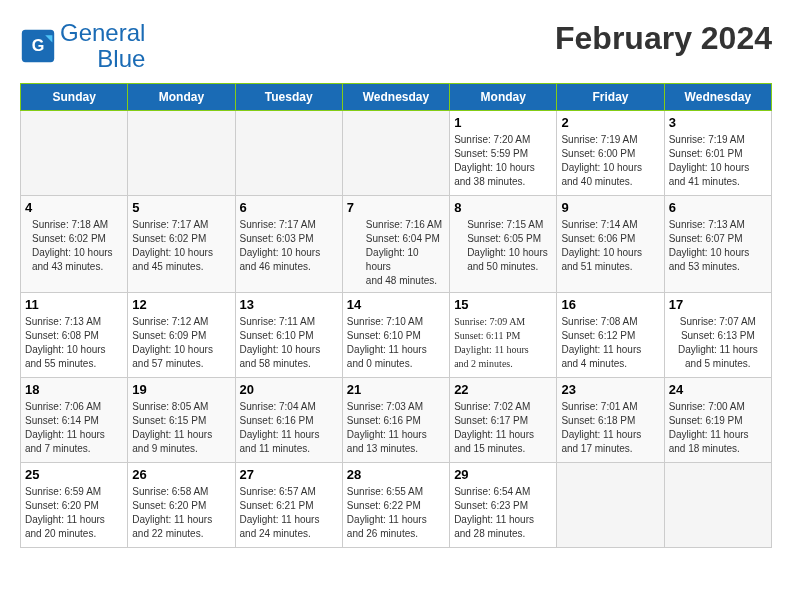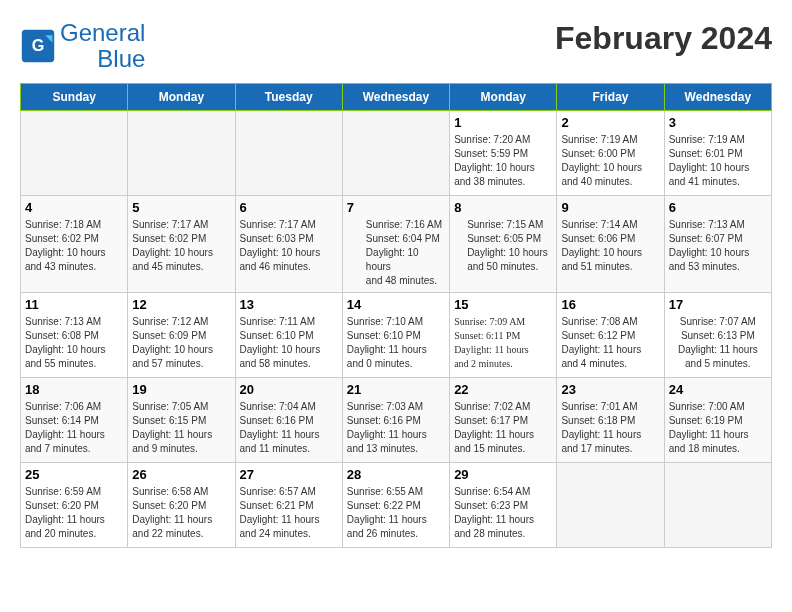--- a/index.html
+++ b/index.html
@@ -146,21 +146,21 @@
           <span class="day-number">3</span>
           <div class="cell-info" style="white-space: pre-line;">Sunrise: 7:19 AM
 Sunset: 6:01 PM
 Daylight: 10 hours
 and 41 minutes.</div>
         </td>
       </tr>
       <tr>
         <td>
           <span class="day-number">4</span>
-          <div class="cell-info" style="white-space: pre-line;">Sunrise: 7:18 AM
+          <div class="cell-info" style="white-space: pre-line; margin-left: 7px;">Sunrise: 7:18 AM
 Sunset: 6:02 PM
 Daylight: 10 hours
 and 43 minutes.</div>
         </td>
         <td>
           <span class="day-number">5</span>
           <div class="cell-info" style="white-space: pre-line;">Sunrise: 7:17 AM
 Sunset: 6:02 PM
 Daylight: 10 hours
 and 45 minutes.</div>
@@ -255,21 +255,21 @@
       <tr>
         <td>
           <span class="day-number">18</span>
           <div class="cell-info" style="white-space: pre-line;">Sunrise: 7:06 AM
 Sunset: 6:14 PM
 Daylight: 11 hours
 and 7 minutes.</div>
         </td>
         <td>
           <span class="day-number">19</span>
-          <div class="cell-info" style="white-space: pre-line;">Sunrise: 7:05 AM
+          <div class="cell-info" style="white-space: pre-line;">Sunrise: 8:05 AM
 Sunset: 6:15 PM
 Daylight: 11 hours
 and 9 minutes.</div>
         </td>
         <td>
           <span class="day-number">20</span>
           <div class="cell-info" style="white-space: pre-line;">Sunrise: 7:04 AM
 Sunset: 6:16 PM
 Daylight: 11 hours
 and 11 minutes.</div>

